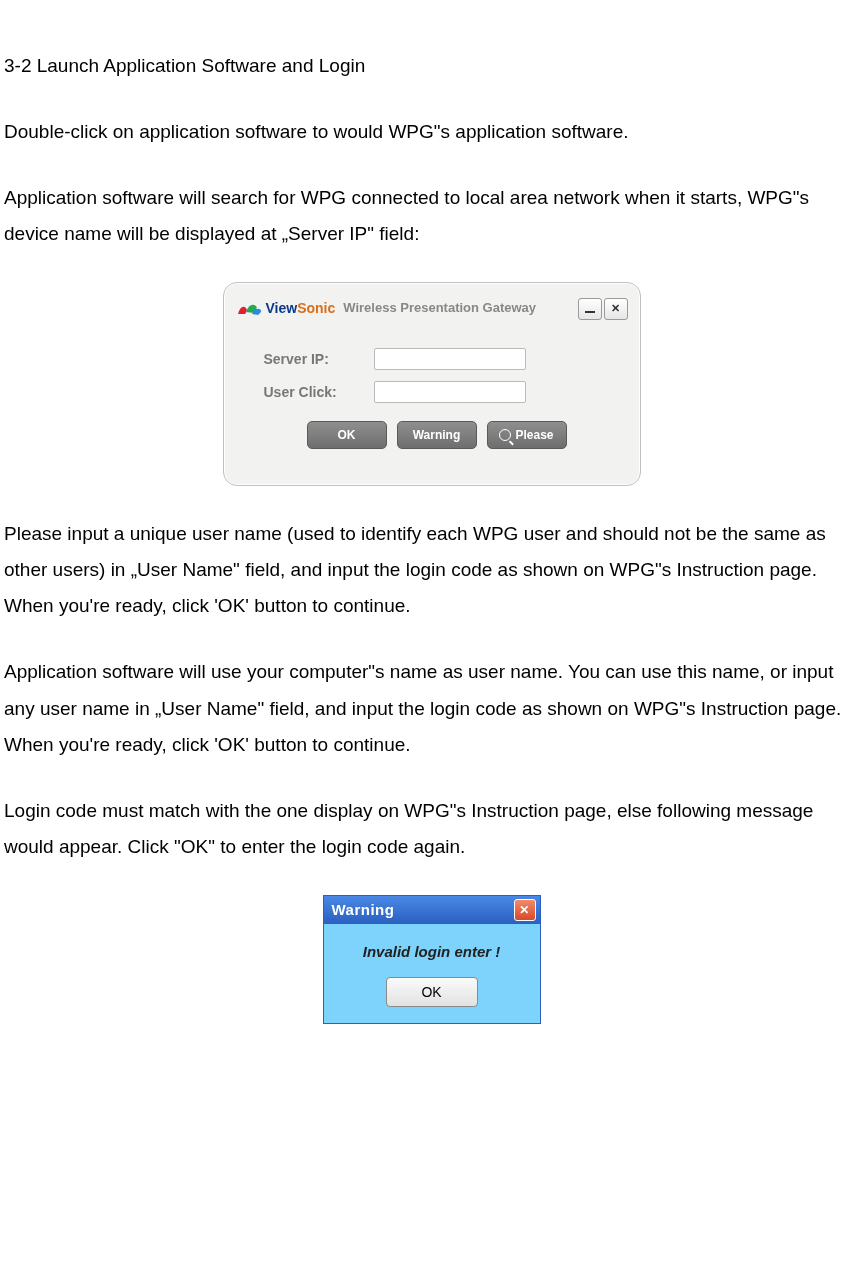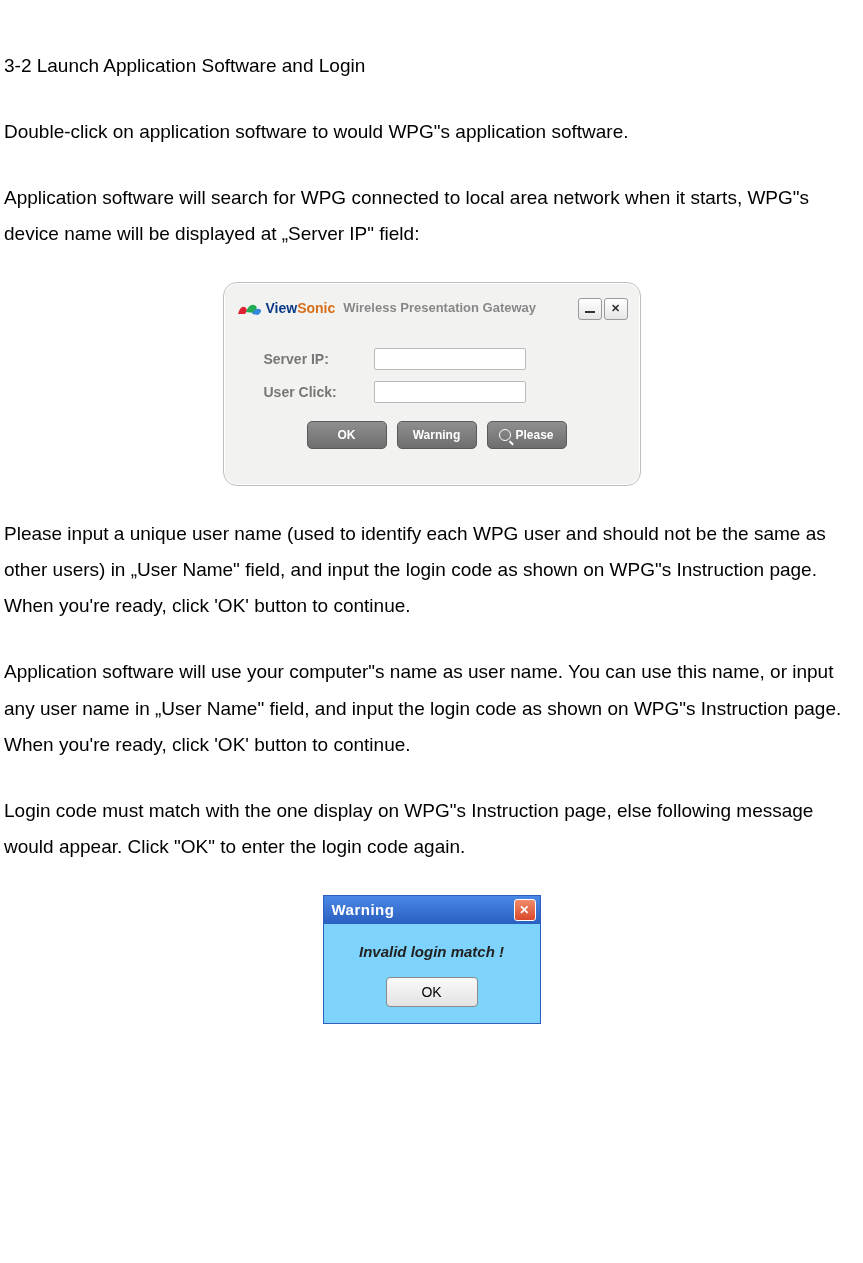--- a/index.html
+++ b/index.html
@@ -251,17 +251,17 @@
 
 <div class="para">Login code must match with the one display on WPG"s Instruction page, else following message would appear. Click "OK" to enter the login code again.</div>
 
 <div class="fig-wrap">
   <div class="warn-dialog">
     <div class="warn-title">
       <span>Warning</span>
       <div class="warn-close">✕</div>
     </div>
     <div class="warn-body">
-      <div class="warn-msg">Invalid login match !</div>
+      <div class="warn-msg">Invalid login enter !</div>
       <div class="warn-ok">OK</div>
     </div>
   </div>
 </div>
 
 </body></html>

